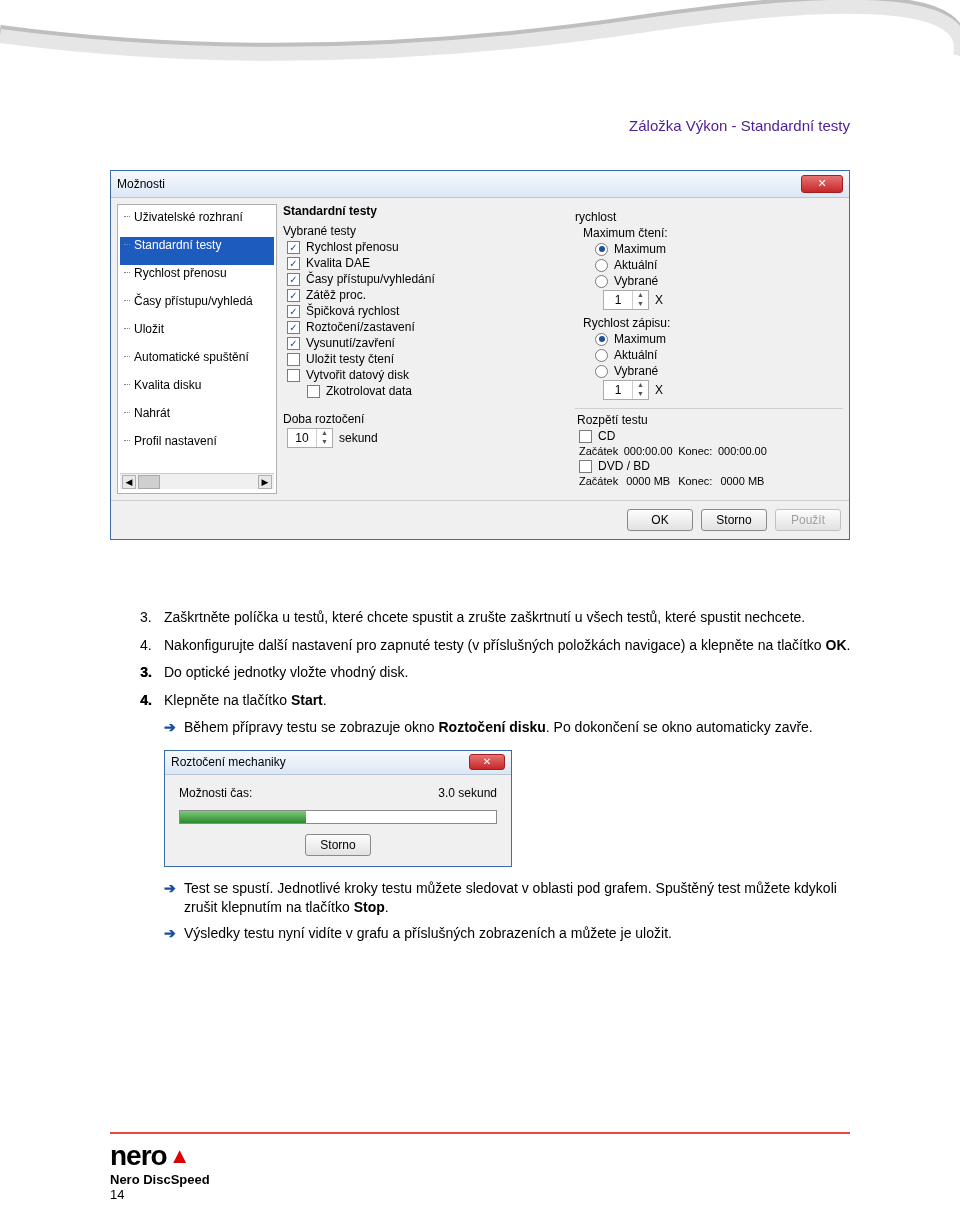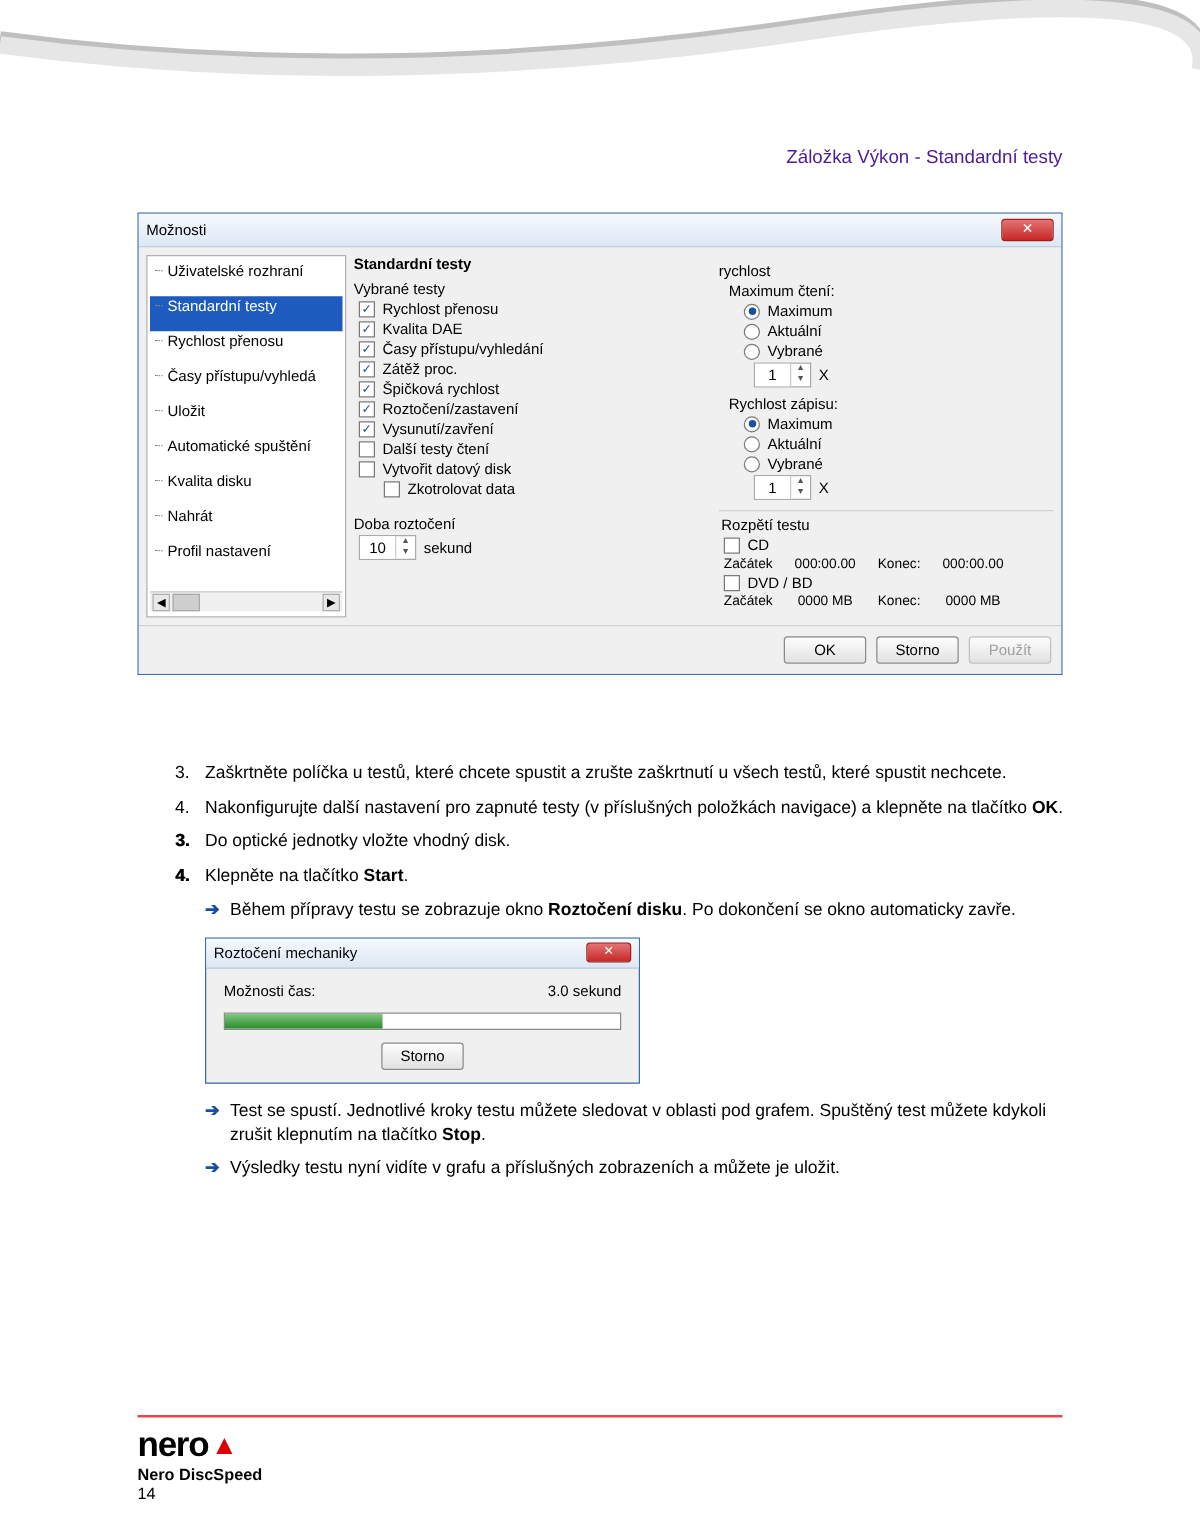--- a/index.html
+++ b/index.html
@@ -105,21 +105,21 @@
     width: 46px; height: 20px; display:inline-flex; border:1px solid #aaa; background:#fff;
   }
   .spin input { width: 28px; border:none; text-align:center; font-size:12px; }
   .spin .arrs { width:16px; display:flex; flex-direction:column; border-left:1px solid #ccc; }
   .spin .arrs span { flex:1; font-size:7px; line-height:8px; text-align:center; color:#555; }
   .sub-label { margin: 6px 0 2px 0; }
   .group {
     border-top: 1px solid #cfcfcf; margin-top: 8px; padding-top: 4px;
   }
   .group .title { margin-left: 2px; margin-bottom: 2px; }
-  .timerow { display:flex; align-items:center; gap:12px; font-size:11px; margin-left:4px; }
+  .timerow { display:flex; align-items:center; gap:0; font-size:11px; margin-left:4px; }
   .timerow .val { display:inline-block; min-width:60px;text-align:center; }
   .dlg-btns {
     display:flex; justify-content:flex-end; gap:8px;
     padding: 8px;
     border-top: 1px solid #d0d0d0;
     background: #f0f0f0;
   }
   .btn {
     min-width: 66px; padding: 3px 10px;
     background: linear-gradient(#fdfdfd,#e2e2e2);
@@ -255,21 +255,21 @@
             <div class="row">
               <span class="cb checked"></span>
               <span>Roztočení/zastavení</span>
             </div>
             <div class="row">
               <span class="cb checked"></span>
               <span>Vysunutí/zavření</span>
             </div>
             <div class="row">
               <span class="cb "></span>
-              <span>Další testy čtení</span>
+              <span>Uložit testy čtení</span>
             </div>
             <div class="row">
               <span class="cb "></span>
               <span>Vytvořit datový disk</span>
             </div>
           </div>
         <div class="row indented">
           <span class="cb"></span>
           <span>Zkotrolovat data</span>
         </div>

